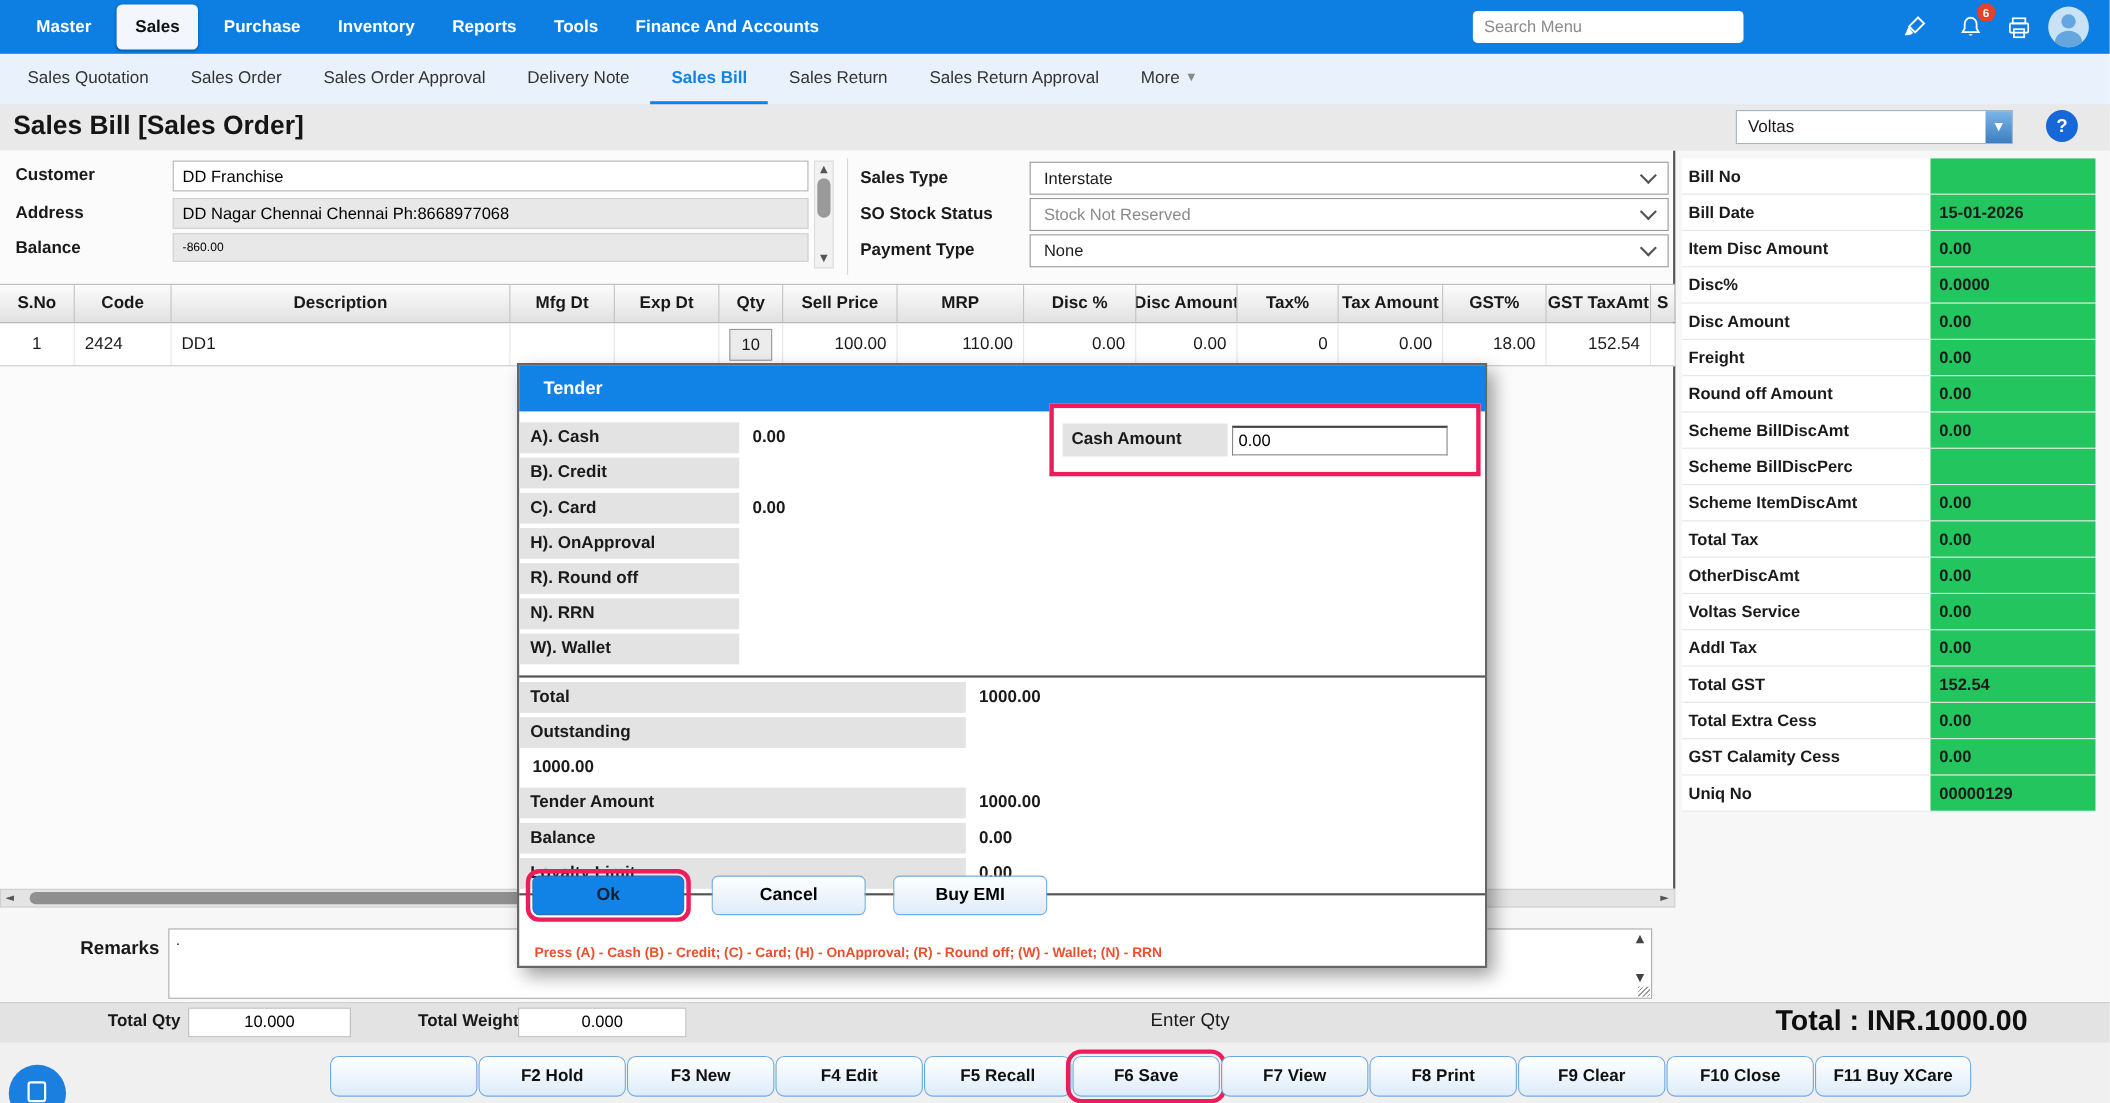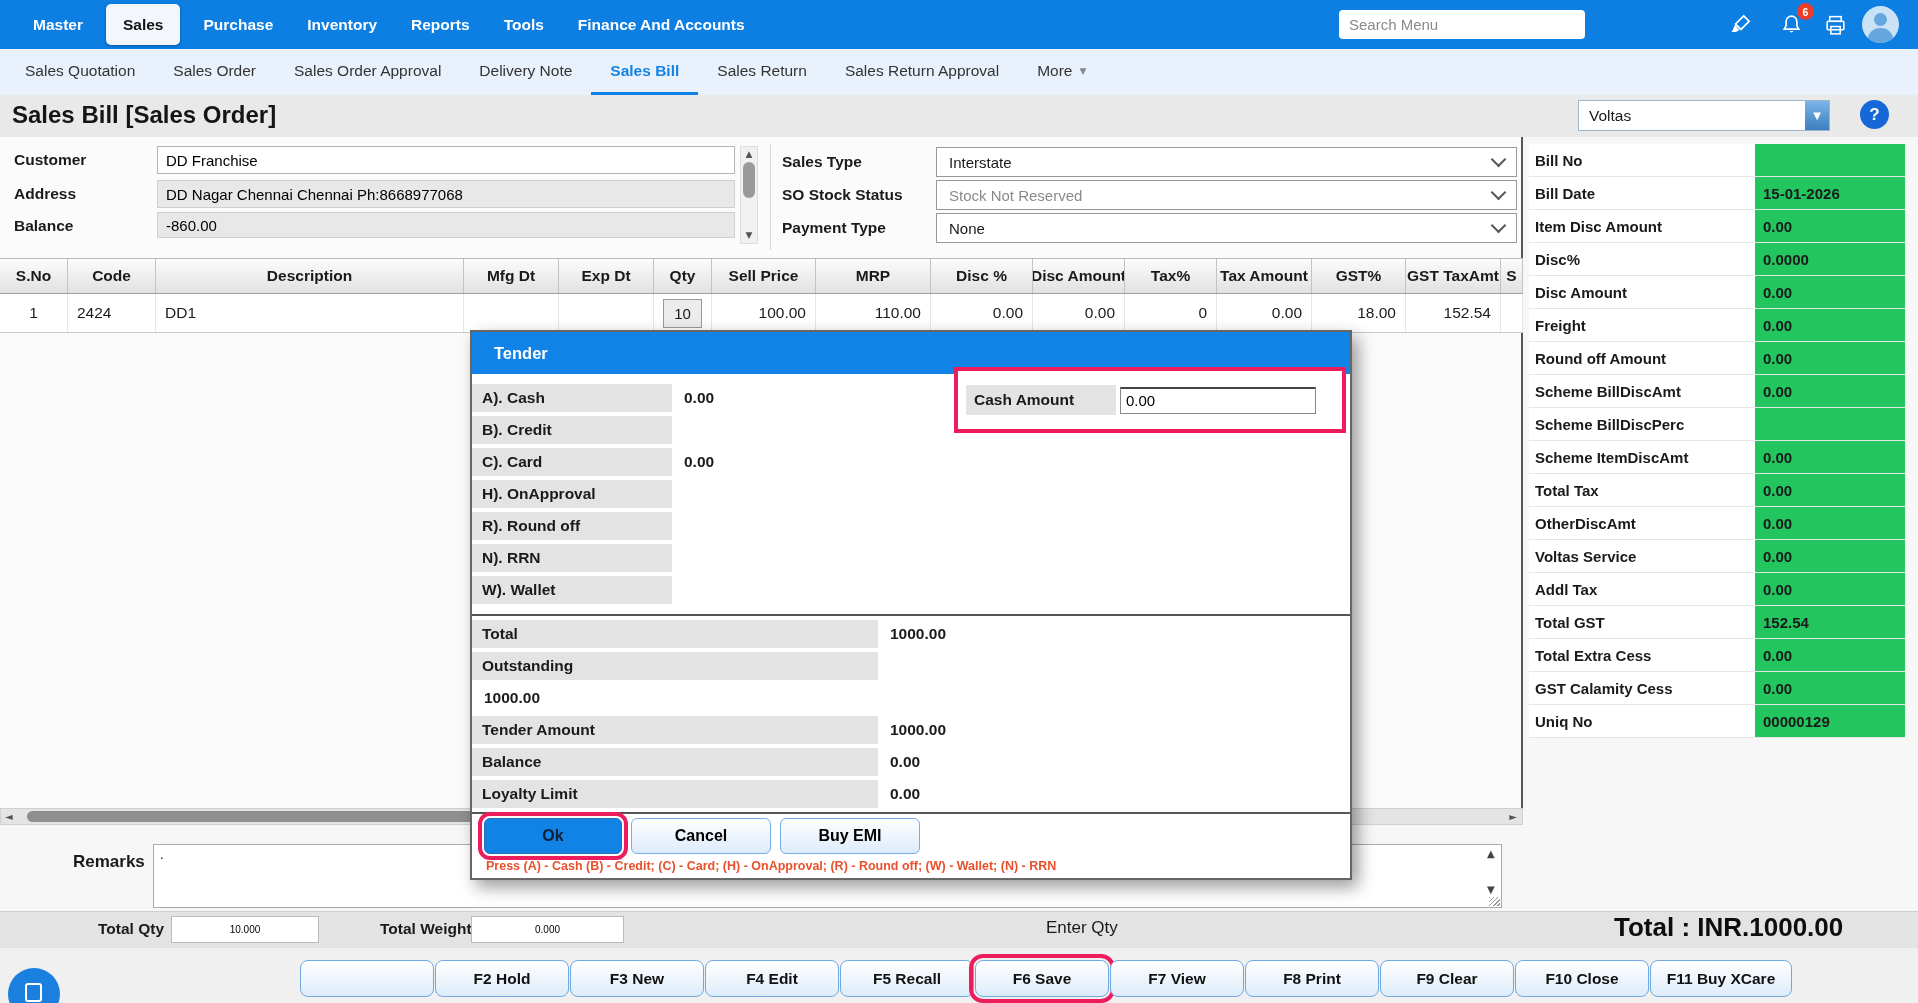--- a/index.html
+++ b/index.html
@@ -60,21 +60,21 @@
   .hthumb{position:absolute;left:26px;top:2px;width:1024px;height:11px;background:#8f8f8f;border-radius:6px;cursor:pointer}
   .harrow{position:absolute;top:2px;font-family:"DejaVu Sans",sans-serif;font-size:10px;color:#555;cursor:pointer}
   
   .remarks-label{left:73px;top:852px;font-weight:700;font-size:17px}
   .remarks{left:153px;top:844px;width:1349px;height:64px;border:1px solid #aaa;background:#fff;font-size:13px;padding:2px 6px;resize:none;font-family:inherit;box-sizing:border-box;z-index:1}
   .mini-ar{position:absolute;font-family:"DejaVu Sans",sans-serif;font-size:10px;color:#444;z-index:2;cursor:pointer}
   .rgrip{left:1489px;top:897px;width:11px;height:9px;z-index:2;background:repeating-linear-gradient(135deg,#999 0 1px,transparent 1px 3px)}
   
   .totals{left:0;top:911px;width:1918px;height:37px;background:#e3e3e3;border-top:1px solid #cfcfcf;box-sizing:border-box}
   .tot-label{font-weight:700;font-size:15.5px}
-  .tot-input{position:absolute;height:27px;border:1px solid #bbb;background:#fff;text-align:center;font-size:10px;font-family:inherit;box-sizing:border-box}
+  .tot-input{position:absolute;height:27px;border:1px solid #bbb;background:#fff;text-align:center;font-size:15px;font-family:inherit;box-sizing:border-box}
   .status-text{left:1046px;top:918px;font-weight:400;font-size:17px}
   .grand-total{left:1614px;top:912px;font-weight:700;font-size:26px;color:#0e0e0e}
   
   .fnbar{left:0;top:948px;width:1918px;height:55px;background:#f0f0f0}
   .fnrow{left:300px;top:960px;display:flex;gap:1px}
   .fbtn{width:134px;height:37px;border:1px solid #6fa9e0;border-radius:8px;background:linear-gradient(#ffffff,#ddecfa);font-weight:700;font-size:15.5px;font-family:inherit;color:#111;cursor:pointer}
   .fbtn:last-child{width:142px}
   .fbtn.hl{outline:4px solid #ed1c5c;outline-offset:2px}
   .chatbub{left:8px;top:968px;width:52px;height:52px;border-radius:50%;background:#1b7fe0;z-index:3;cursor:pointer}
   .chatbub .doc{position:absolute;left:17px;top:15px;width:17px;height:19px;border:2px solid #fff;border-radius:3px;box-sizing:border-box}
@@ -83,21 +83,21 @@
   .modal-head{position:absolute;left:0;top:0;width:100%;height:42px;background:#1283e6;display:flex;align-items:center;padding-left:22px;box-sizing:border-box;color:#fff;font-weight:700;font-size:16.5px}
   .tender-rows{position:absolute;left:0;width:100%}
   .trow{height:28px;margin-bottom:4px;display:flex;align-items:stretch}
   .tlabel{width:200px;background:#e3e3e3;display:flex;align-items:center;padding-left:10px;font-weight:700;font-size:15.5px;box-sizing:border-box}
   .trow .tval{margin-left:12px;display:flex;align-items:center;font-weight:700;font-size:15.5px}
   .srow .tlabel{width:406px}
   .msep{position:absolute;left:0;width:100%;height:2px;background:#555}
   .cash-wrap{position:absolute;left:482px;top:35px;width:392px;height:66px;border:4px solid #ed1c5c;background:#fff;display:flex;align-items:center;padding:0 8px;box-sizing:border-box;z-index:2}
   .cash-label{width:150px;height:30px;background:#e3e3e3;display:flex;align-items:center;padding-left:8px;font-weight:700;font-size:15.5px;box-sizing:border-box}
   .cash-input{width:196px;height:27px;margin-left:4px;border:1px solid #888;border-top:2px solid #444;font-size:15px;padding:0 5px;font-family:inherit;box-sizing:border-box}
-  .mbtns{position:absolute;left:12px;top:486px;display:flex;gap:9px}
+  .mbtns{position:absolute;left:12px;top:464px;display:flex;gap:25px}
   .okbtn{width:138px;height:36px;background:#1283e6;border:1px solid #2a6db8;border-radius:6px;font-weight:700;font-size:16px;color:#0b2030;font-family:inherit;cursor:pointer;outline:4px solid #ed1c5c;outline-offset:2px}
   .litebtn{width:140px;height:36px;background:linear-gradient(#fdfefe,#ddecfa);border:1px solid #74aee6;border-radius:6px;font-weight:700;font-size:16px;font-family:inherit;cursor:pointer}
   .hint{position:absolute;left:14px;top:527px;color:#e8512b;font-weight:700;font-size:12.5px;white-space:nowrap}
 </style>
 </head>
 <body>
 
 <div class="abs topnav">
   <div id="topnav-items" style="display:flex;align-items:center;height:100%">
       <div class="nav-item">Master</div>
@@ -156,21 +156,21 @@
 </div>
 <div class="abs help">?</div>
 
 <div class="abs main"></div>
 
 <div class="abs flabel" style="left:14px;top:151px">Customer</div>
 <input class="fld" style="top: 146px;" value="DD Franchise">
 <div class="abs flabel" style="left:14px;top:185px">Address</div>
 <input class="fld ro" style="top: 180px;" value="DD Nagar Chennai Chennai Ph:8668977068">
 <div class="abs flabel" style="left:14px;top:217px">Balance</div>
-<input class="fld ro" style="top: 212px; height: 26px; font-size: 15px;" value="-860.00">
+<input class="fld ro" style="top: 212px; height: 26px; font-size: 11px;" value="-860.00">
 <div class="abs vscroll">
   <div class="sarrow" style="margin-top:3px">▲</div>
   <div class="vthumb"></div>
   <div class="sarrow" style="position:absolute;bottom:3px;width:100%">▼</div>
 </div>
 <div class="abs vline"></div>
 
 <div class="abs flabel" style="left:782px;top:153px">Sales Type</div>
 <div class="sel" style="top:147px">
   <span>Interstate</span>

